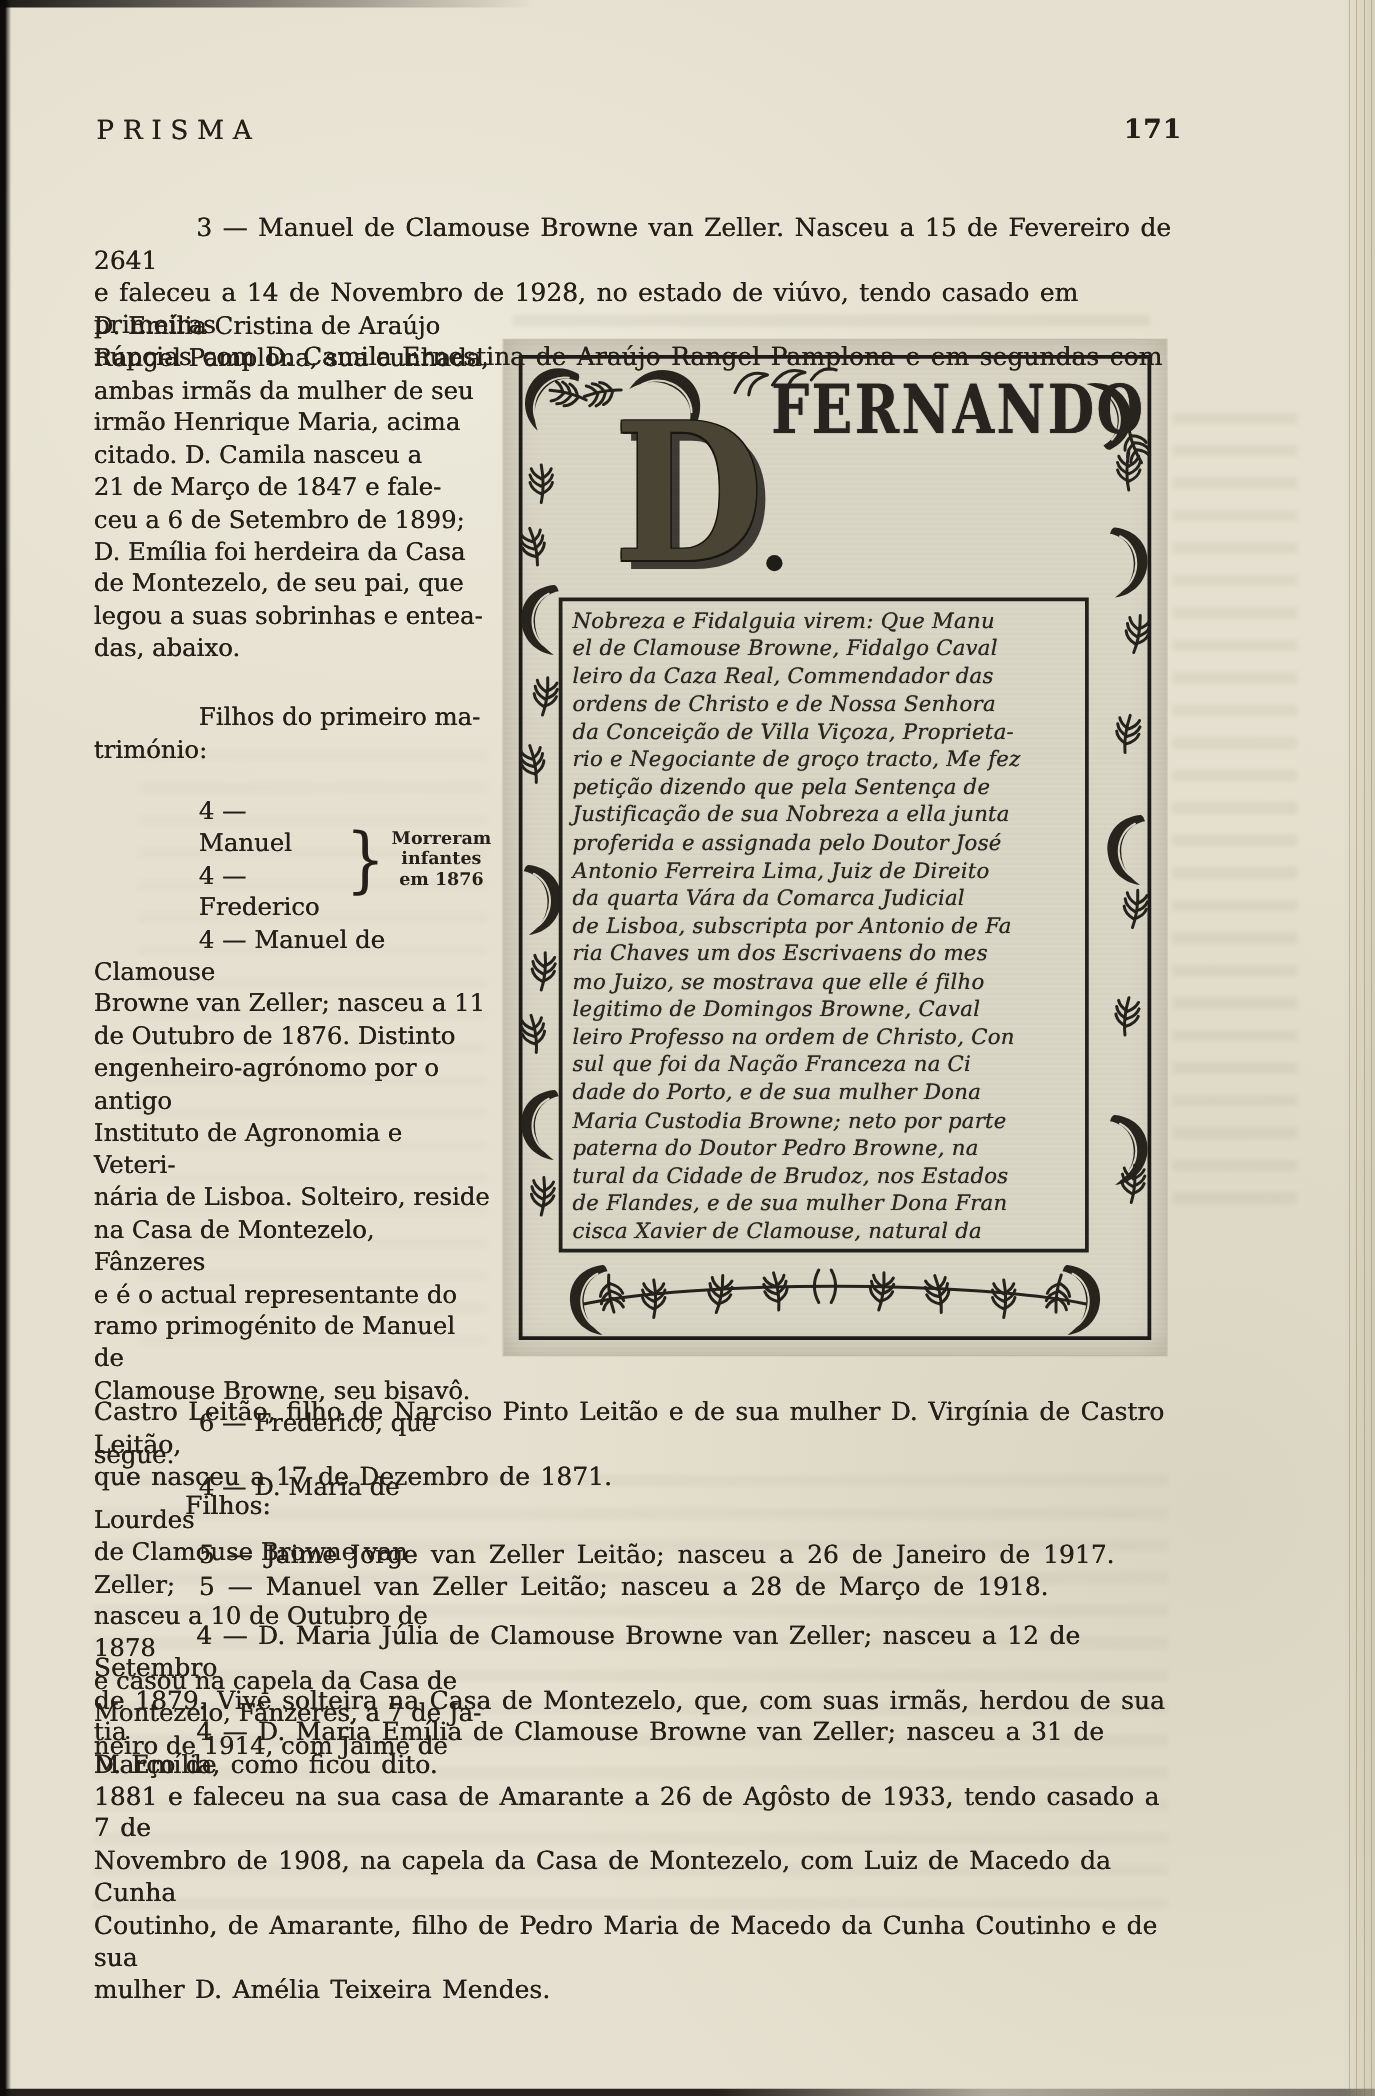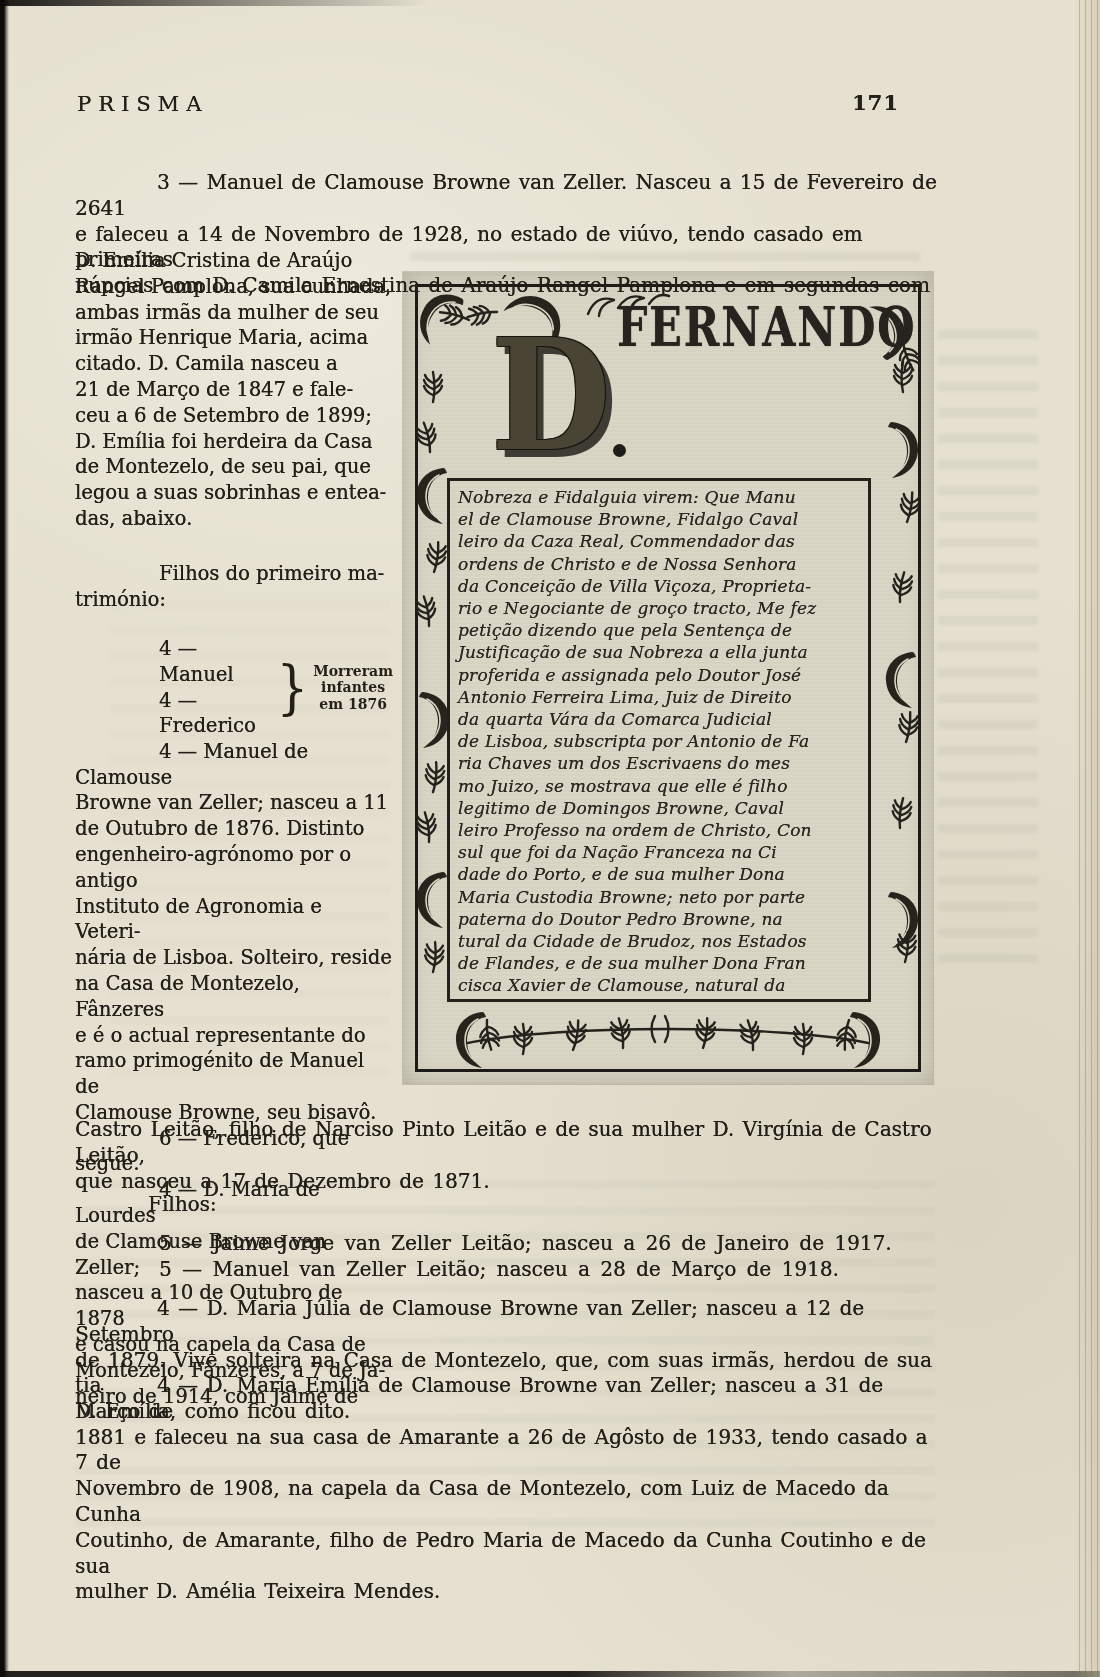--- a/index.html
+++ b/index.html
@@ -25,21 +25,21 @@
       repeating-linear-gradient(90deg, rgba(0,0,0,0) 0 5px, rgba(120,106,80,.35) 5px 6px),
       linear-gradient(90deg, rgba(0,0,0,0), rgba(196,186,156,.45));}
   
   .ghost{position:absolute;filter:blur(1.6px);z-index:0;
     background:repeating-linear-gradient(180deg, rgba(108,110,90,.16) 0 9px, rgba(0,0,0,0) 9px 26px);}
   
   .txt{white-space:pre-line;z-index:2;text-shadow:.25px 0 currentColor;}
   .full{font-size:20px;line-height:25.8px;word-spacing:2px;}
   .lc{font-size:19.5px;line-height:25.8px;}
   #header-journal{left:77px;top:92px;font-size:21px;font-weight:normal;letter-spacing:7px;}
-  #header-pagenum{left:852px;top:90px;font-size:21px;font-weight:bold;letter-spacing:1px;}
+  #header-pagenum{left:899px;top:90px;font-size:21px;font-weight:bold;letter-spacing:1px;}
   #para-intro{left:75px;top:170px;width:866px;text-indent:82px;}
   #left-column{left:75px;top:248px;width:318px;}
   .indent84{text-indent:84px;}
   #block-filhos1{margin-top:29px;}
   #infants-row{margin-top:24px;margin-left:84px;display:flex;align-items:center;z-index:2;position:relative;}
   #infants-items{font-size:19.5px;line-height:25.6px;white-space:pre-line;text-shadow:.25px 0 currentColor;}
   #infants-brace{font-size:50px;line-height:50px;transform:scaleY(1.15);margin:0 5px 0 7px;font-weight:normal;}
   #infants-note{font-size:14px;line-height:16.5px;font-weight:bold;white-space:pre-line;text-align:center;width:86px;}
   #below-figure{left:75px;top:1117px;width:868px;}
   #filhos2{left:148px;top:1192px;font-size:20px;font-weight:normal;}

